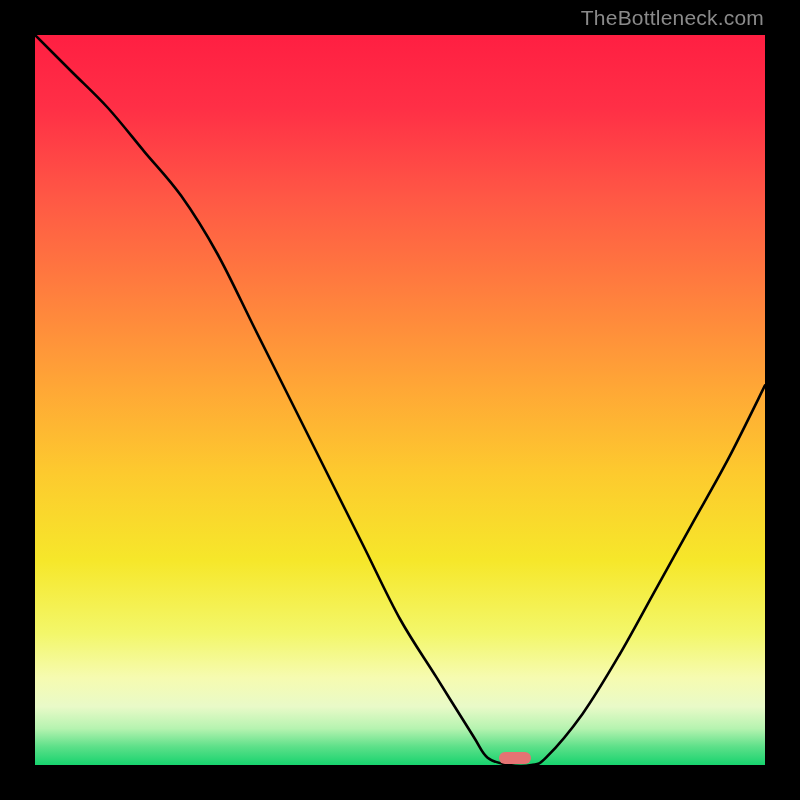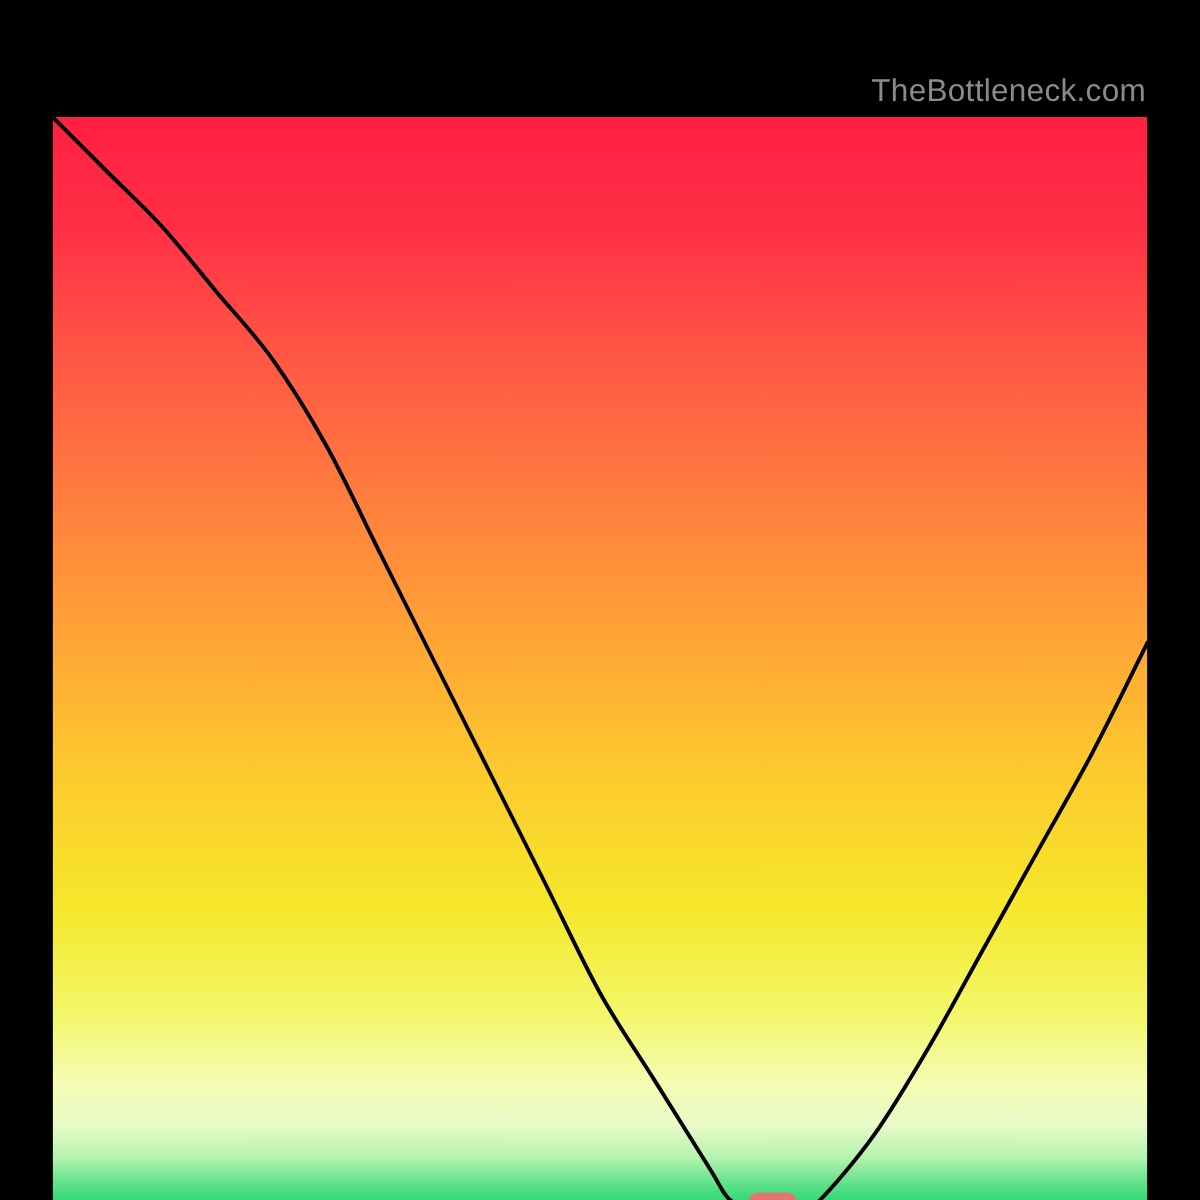--- a/index.html
+++ b/index.html
@@ -10,21 +10,20 @@
     background: #000;
     overflow: hidden;
   }
   .frame {
     position: absolute;
     left: 0;
     top: 0;
     width: 800px;
     height: 714px;
     background: #000;
-    margin-top: 43px;
   }
   .plot {
     position: absolute;
     left: 35px;
     top: 35px;
     width: 730px;
     height: 730px;
     overflow: hidden;
   }
   .gradient {

